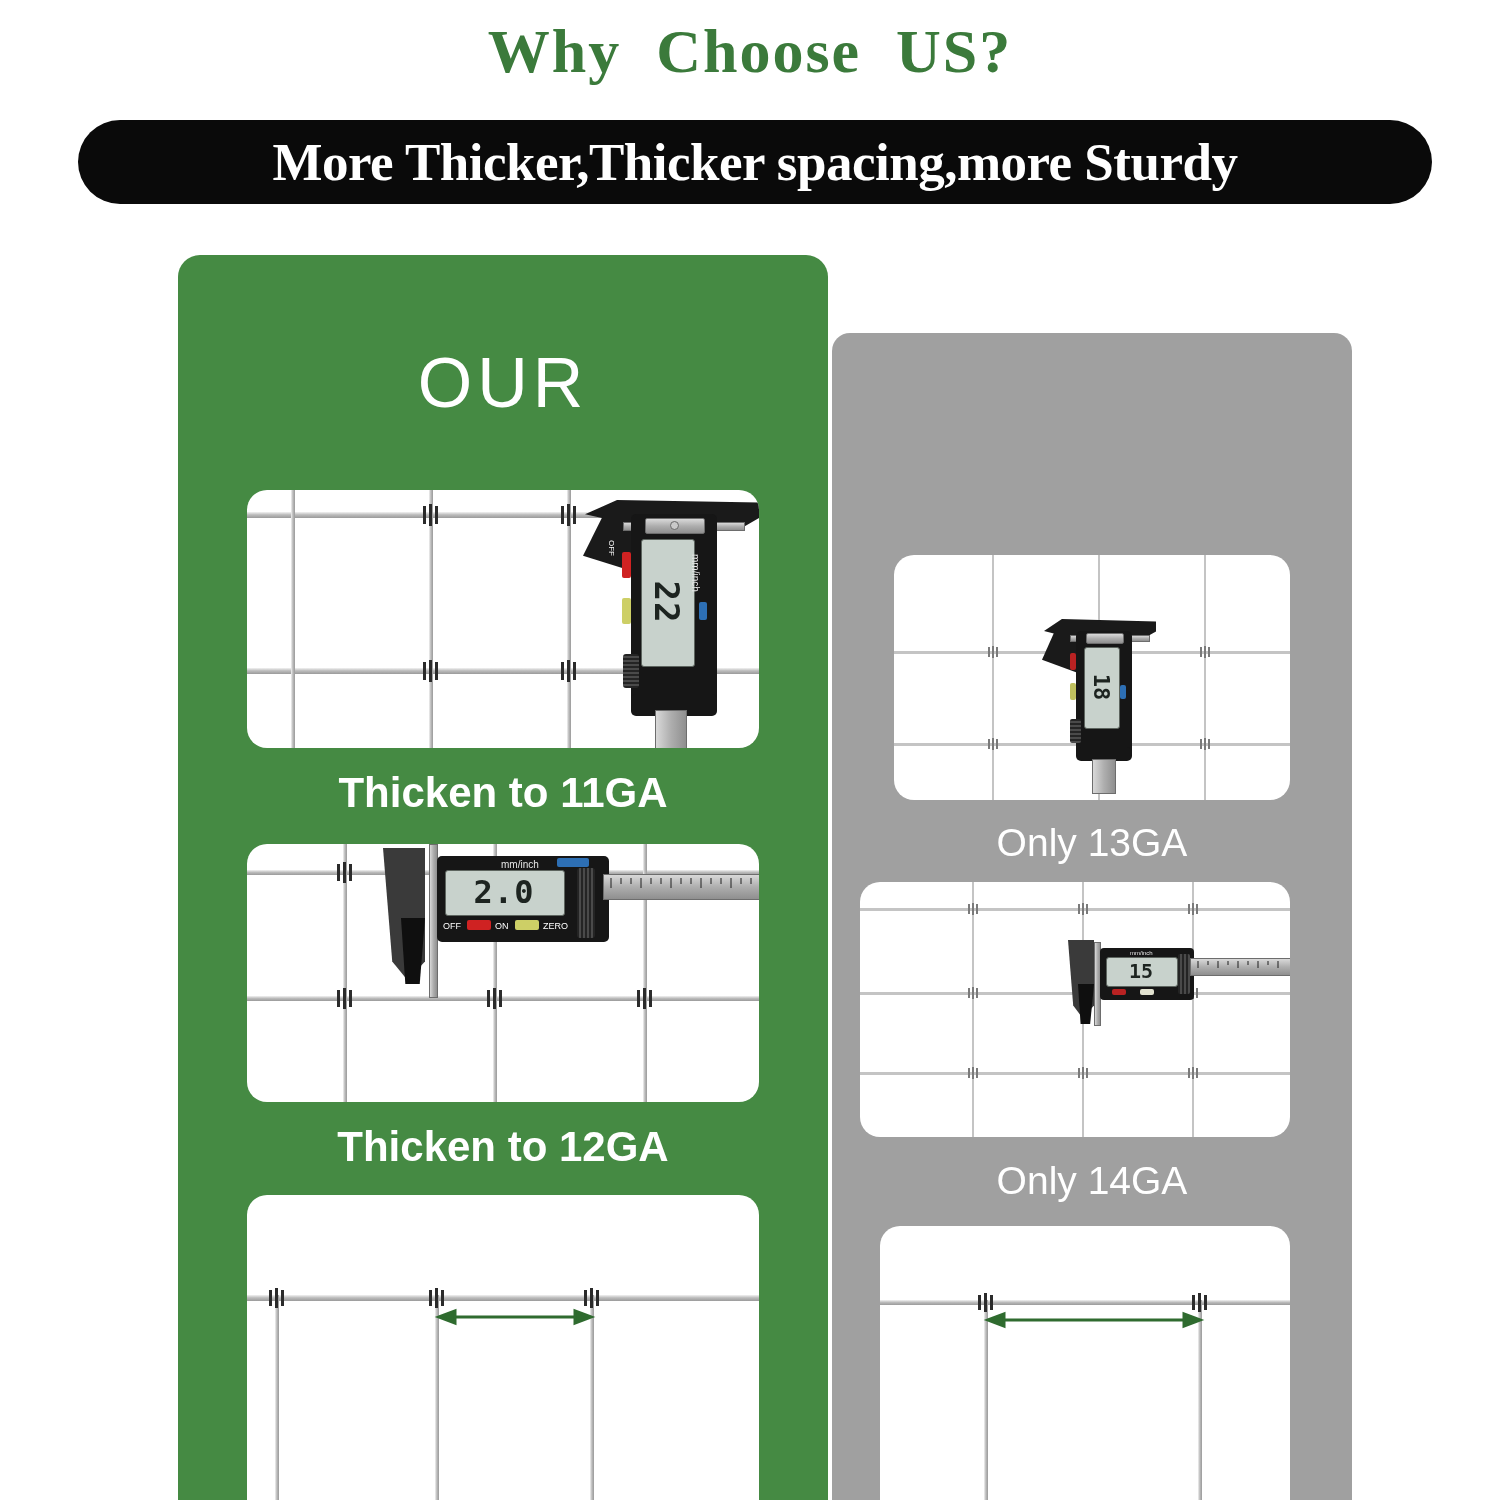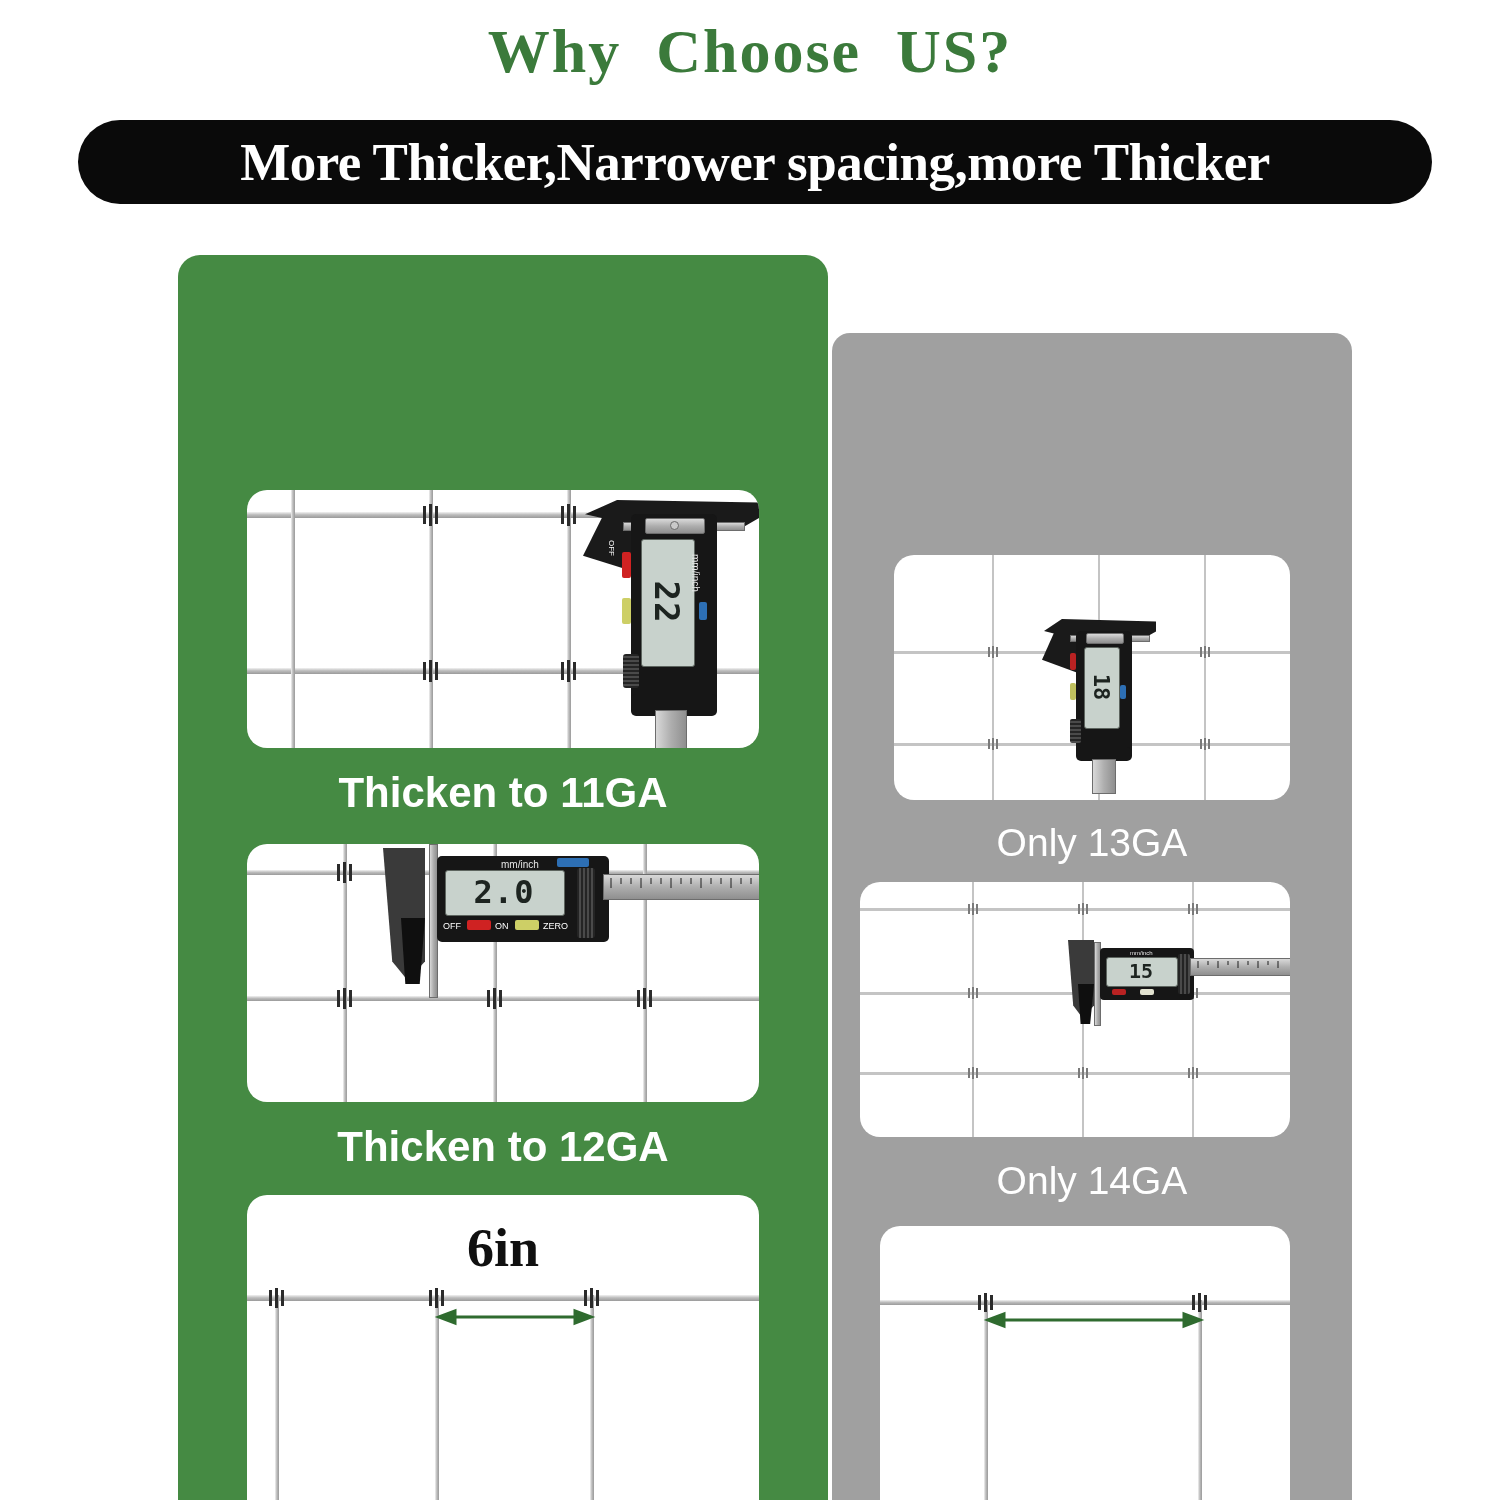--- a/index.html
+++ b/index.html
@@ -118,24 +118,25 @@
   }
 </style>
 </head>
 <body>
 
 <div class="page">
 
   <div class="title">Why  Choose  US?</div>
 
   <div class="banner">
-    <div class="banner-text">More Thicker,Narrower spacing,more Thicker</div>
+    <div class="banner-text">More Thicker,Thicker spacing,more Sturdy</div>
   </div>
 
   <div class="panel-our">
+    <div class="panel-heading">OUR</div>
 
     <div class="card our-c1">
       <svg class="mesh" viewBox="0 0 512 258" preserveAspectRatio="none">
         <defs>
           <linearGradient id="wh" x1="0" y1="0" x2="0" y2="1">
             <stop offset="0" stop-color="#f2f2f2"></stop>
               <stop offset="0.45" stop-color="#bdbdbd"></stop>
               <stop offset="1" stop-color="#9a9a9a"></stop>
           </linearGradient>
           <linearGradient id="wv" x1="0" y1="0" x2="1" y2="0">
@@ -256,21 +257,20 @@
             <line x1="124" y1="0" x2="124" y2="10"></line>
               <line x1="134" y1="0" x2="134" y2="6"></line>
               <line x1="144" y1="0" x2="144" y2="6"></line>
           </g>
         </svg>
       </div>
     </div>
     <div class="caption bold our-cap2">Thicken to 12GA</div>
 
     <div class="card our-c3">
-      <div class="dim-label" style="top:22px;font-size:54px;">6in</div>
       <svg class="mesh" viewBox="0 0 512 305" preserveAspectRatio="none">
         <rect x="0" y="100" width="512" height="6" fill="url(#wh)"></rect>
         <rect x="28" y="100" width="4" height="205" fill="url(#wv)"></rect>
         <rect x="188" y="100" width="4" height="205" fill="url(#wv)"></rect>
         <rect x="343" y="100" width="4" height="205" fill="url(#wv)"></rect>
         <g fill="#2b2b2b">
           <rect x="22" y="95" width="3" height="16"></rect>
             <rect x="28" y="93" width="3" height="20"></rect>
             <rect x="34" y="95" width="3" height="16"></rect>
           <rect x="182" y="95" width="3" height="16"></rect>

